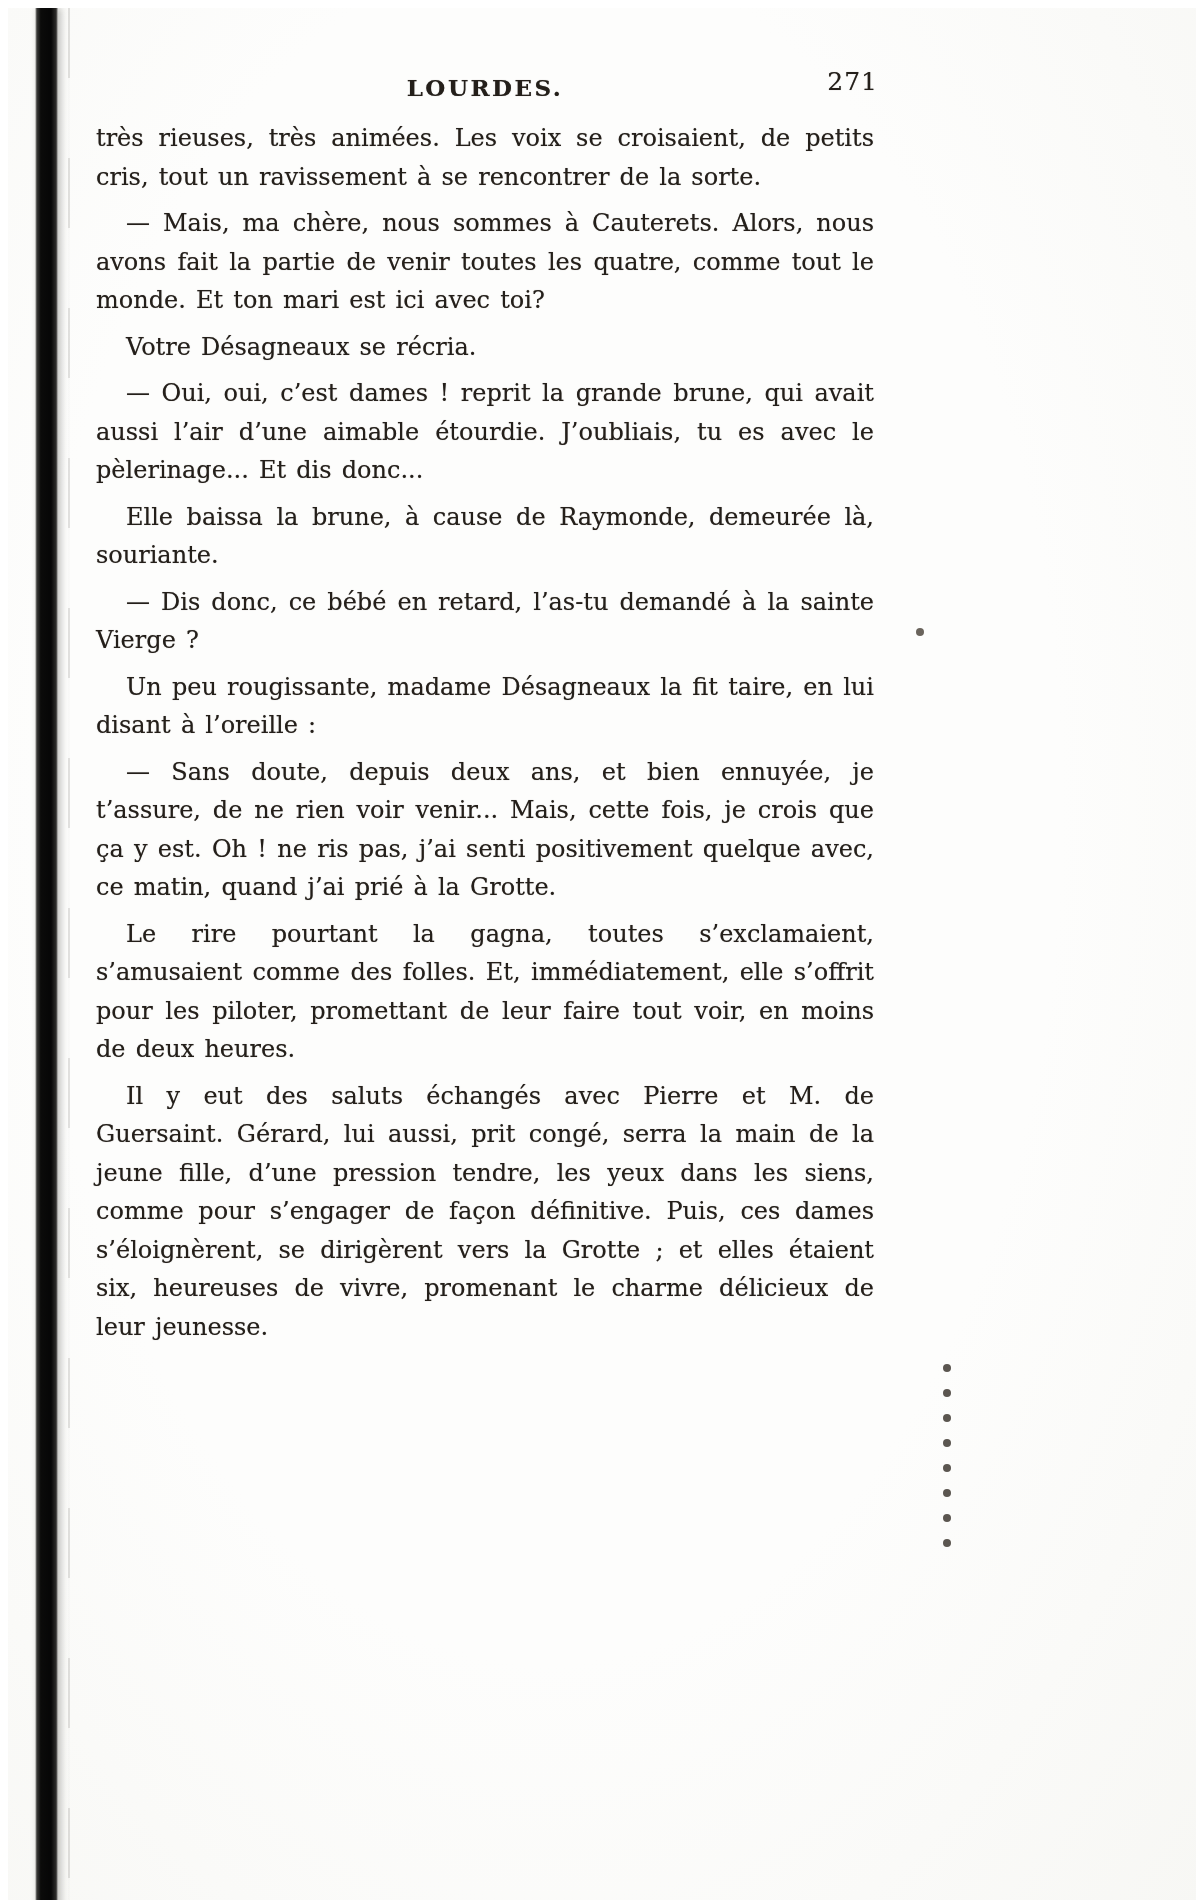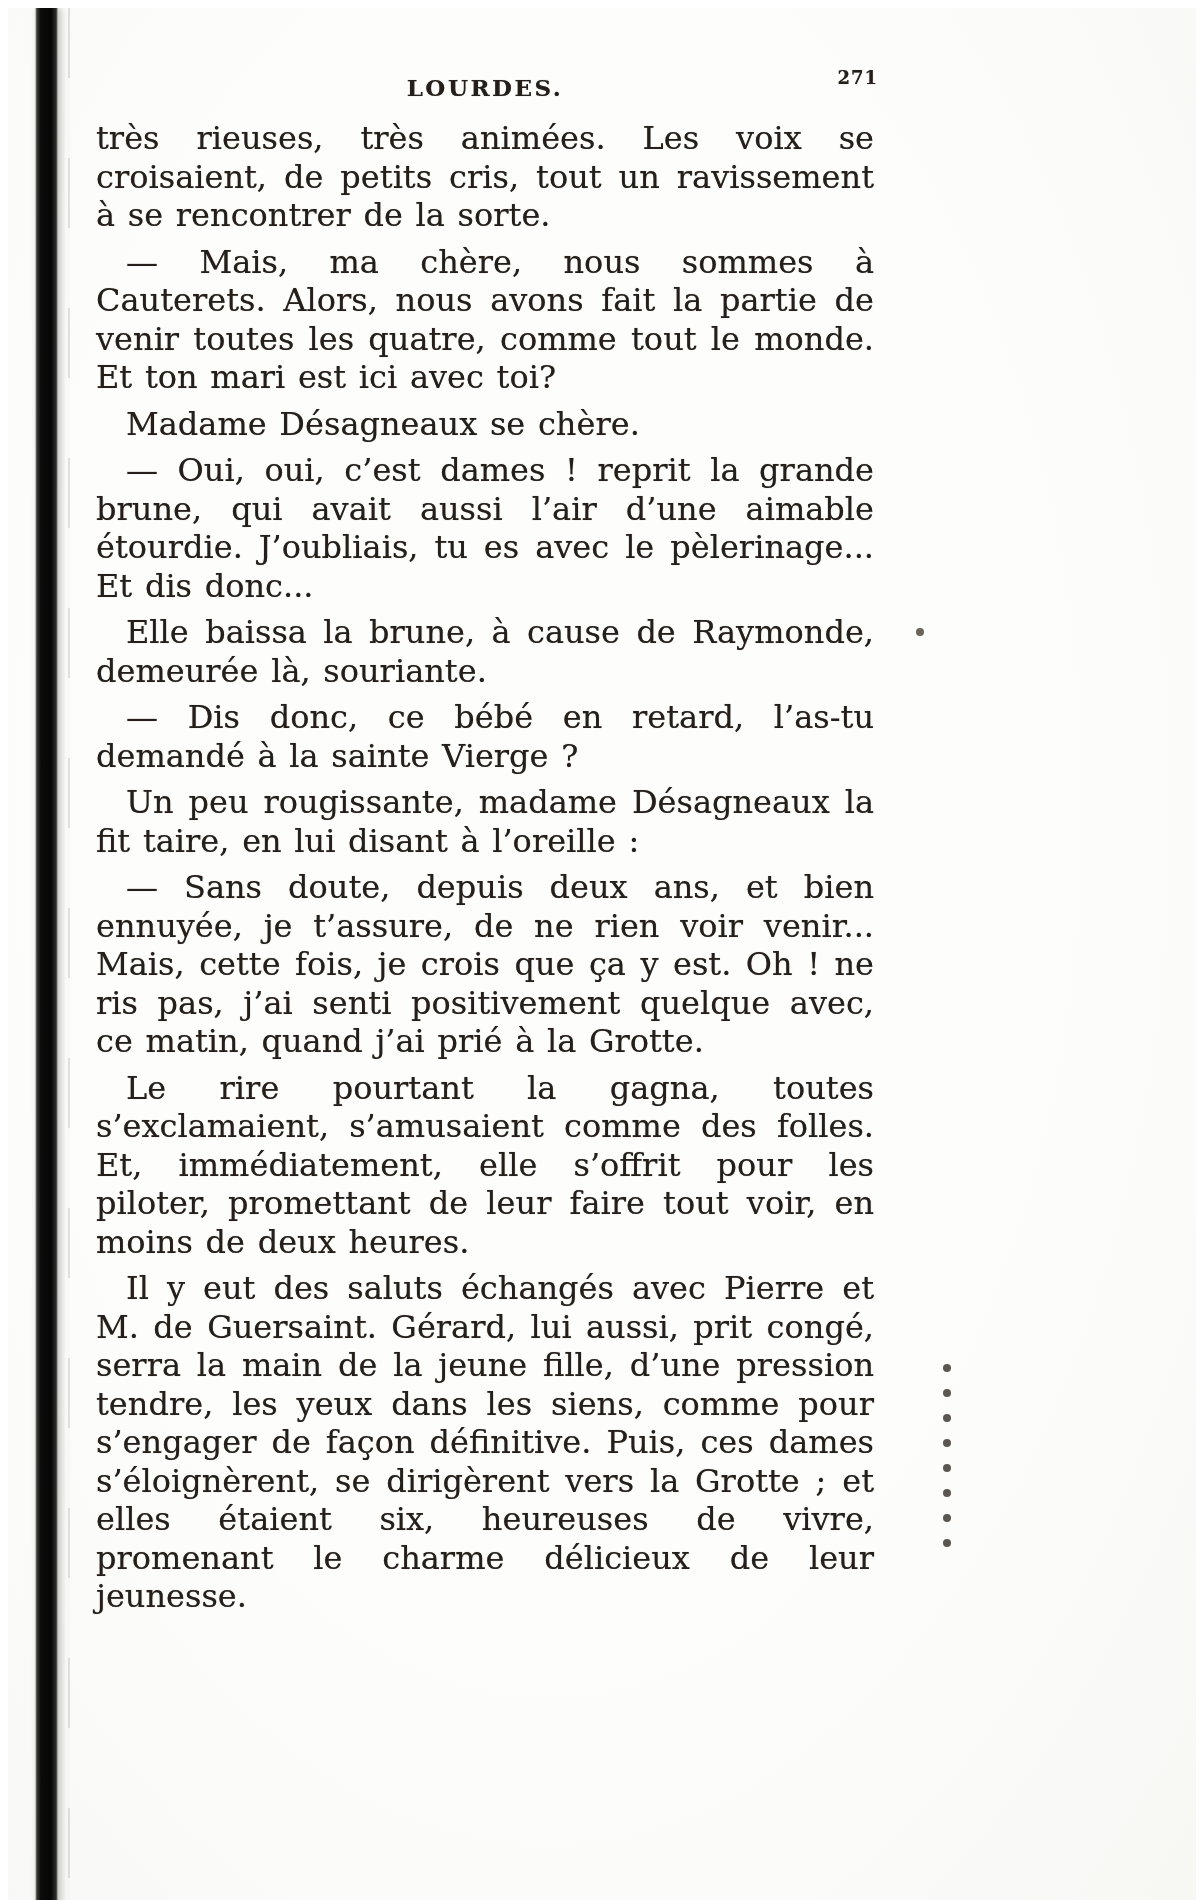--- a/index.html
+++ b/index.html
@@ -43,31 +43,31 @@
     display: block;
     text-align: center;
     font-size: 23px;
     font-weight: bold;
     letter-spacing: 2.5px;
     text-shadow: 0 0 0.7px rgba(35,30,24,0.55);
   }
   .page-number {
     position: absolute;
     right: 0; top: -3px;
-    font-size: 18px;
-    font-weight: bold;
+    font-size: 25px;
+    font-weight: normal;
     letter-spacing: 1px;
     text-shadow: 0 0 0.7px rgba(35,30,24,0.55);
   }
 
   .text-block {
     position: absolute;
     left: 80px; top: 103px;
     width: 794px;
-    font-size: 32px;
+    font-size: 24px;
     line-height: 38.5px;
     text-align: justify;
     word-spacing: 2.5px;
     text-shadow: 0 0 0.7px rgba(35,30,24,0.55);
   }
   .para { text-indent: 30px; }
   .para.no-indent { text-indent: 0; }
 
   
   .artifact-dots {
@@ -99,21 +99,21 @@
   <div class="binding-bar"></div>
 
   <header class="page-header">
     <span class="running-title">LOURDES.</span>
     <span class="page-number">271</span>
   </header>
 
   <main class="text-block">
     <p class="para no-indent">très rieuses, très animées. Les voix se croisaient, de petits cris, tout un ravissement à se rencontrer de la sorte.</p>
     <p class="para">— Mais, ma chère, nous sommes à Cauterets. Alors, nous avons fait la partie de venir toutes les quatre, comme tout le monde. Et ton mari est ici avec toi?</p>
-    <p class="para">Madame Désagneaux se chère.</p>
+    <p class="para">Votre Désagneaux se récria.</p>
     <p class="para">— Oui, oui, c’est dames ! reprit la grande brune, qui avait aussi l’air d’une aimable étourdie. J’oubliais, tu es avec le pèlerinage... Et dis donc...</p>
     <p class="para">Elle baissa la brune, à cause de Raymonde, demeurée là, souriante.</p>
     <p class="para">— Dis donc, ce bébé en retard, l’as-tu demandé à la sainte Vierge ?</p>
     <p class="para">Un peu rougissante, madame Désagneaux la fit taire, en lui disant à l’oreille :</p>
     <p class="para">— Sans doute, depuis deux ans, et bien ennuyée, je t’assure, de ne rien voir venir... Mais, cette fois, je crois que ça y est. Oh ! ne ris pas, j’ai senti positivement quelque avec, ce matin, quand j’ai prié à la Grotte.</p>
     <p class="para">Le rire pourtant la gagna, toutes s’exclamaient, s’amusaient comme des folles. Et, immédiatement, elle s’offrit pour les piloter, promettant de leur faire tout voir, en moins de deux heures.</p>
     <p class="para">Il y eut des saluts échangés avec Pierre et M. de Guersaint. Gérard, lui aussi, prit congé, serra la main de la jeune fille, d’une pression tendre, les yeux dans les siens, comme pour s’engager de façon définitive. Puis, ces dames s’éloignèrent, se dirigèrent vers la Grotte ; et elles étaient six, heureuses de vivre, promenant le charme délicieux de leur jeunesse.</p>
   </main>
 
   <div class="artifact-dots">

